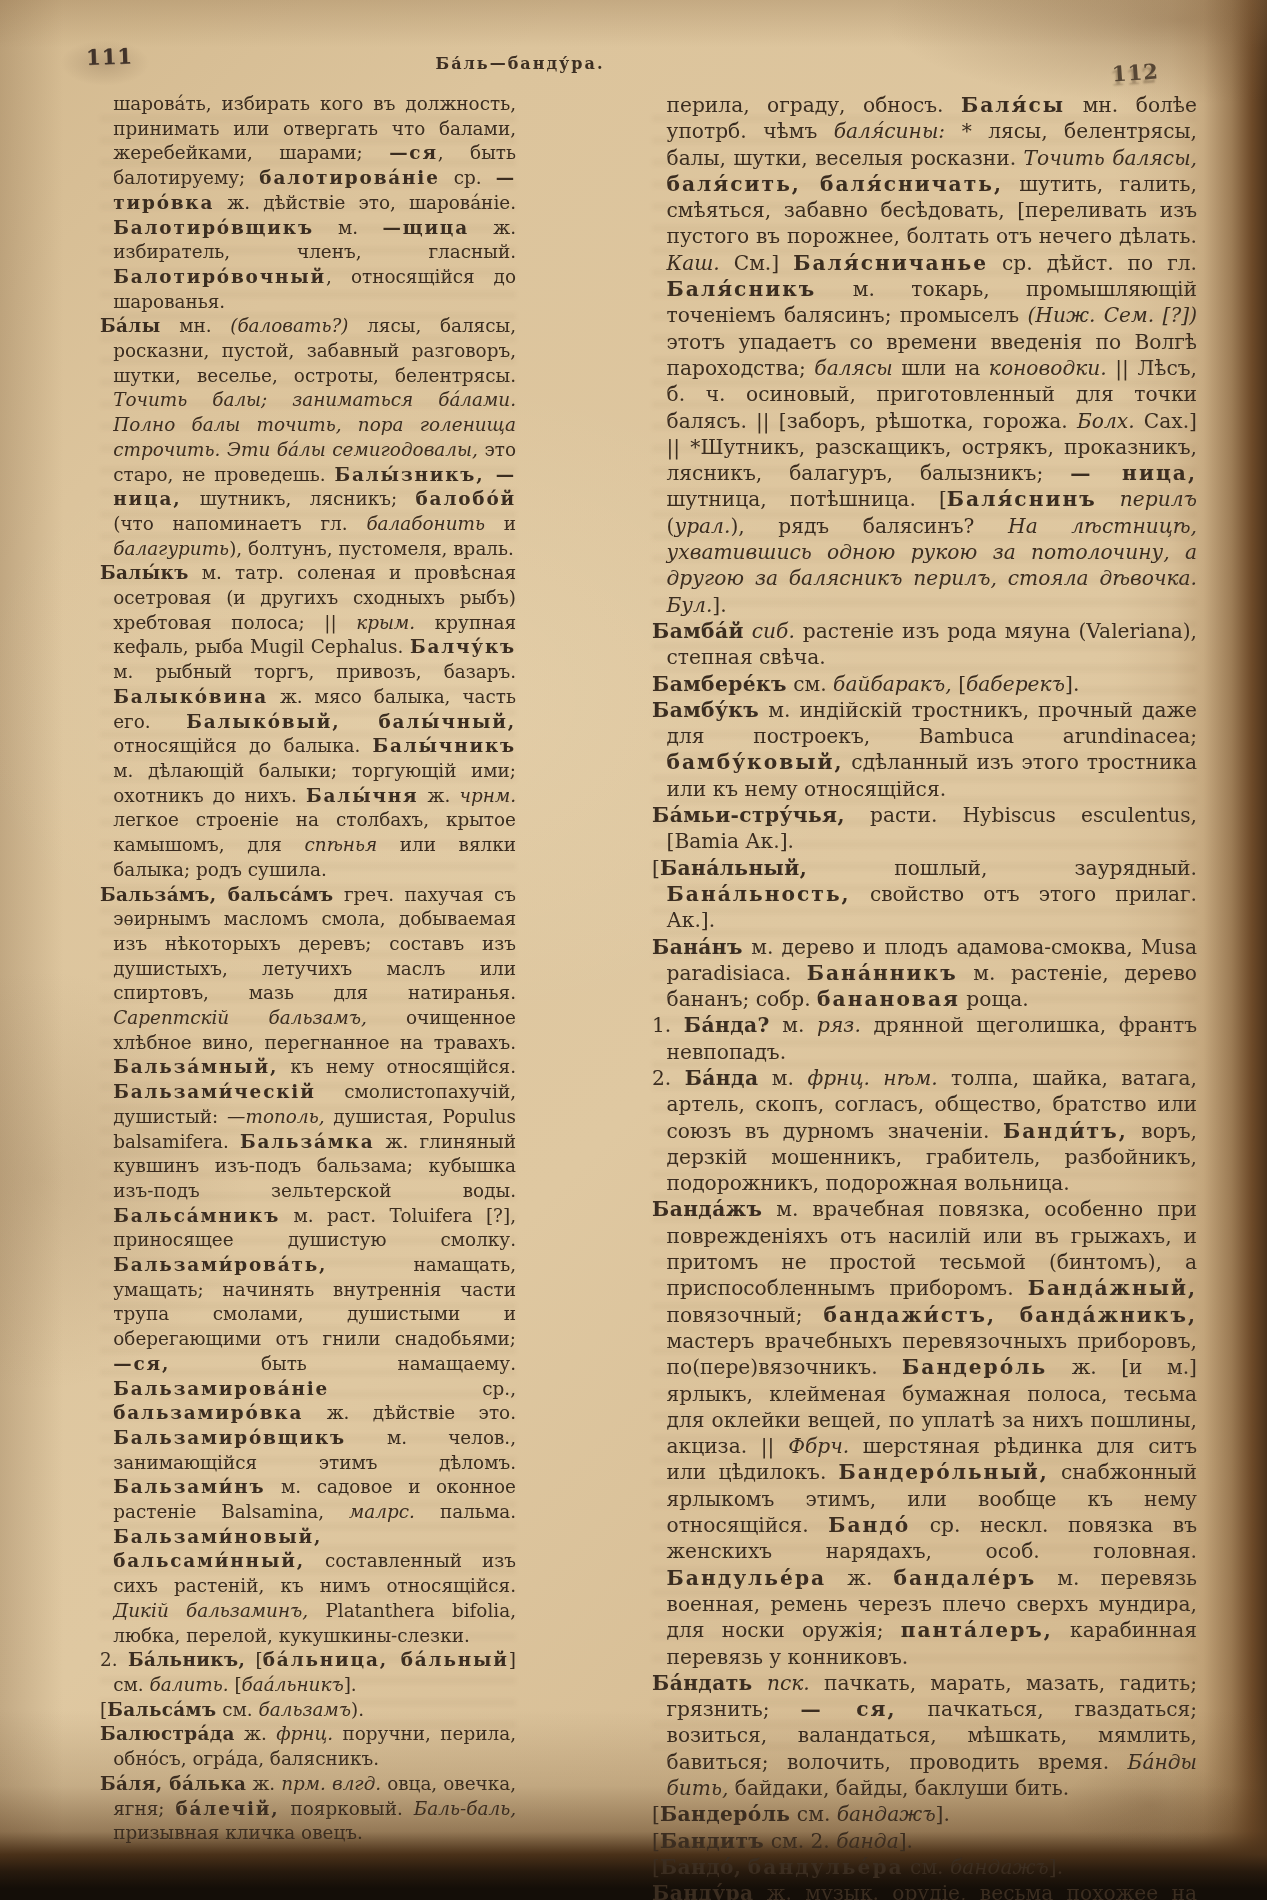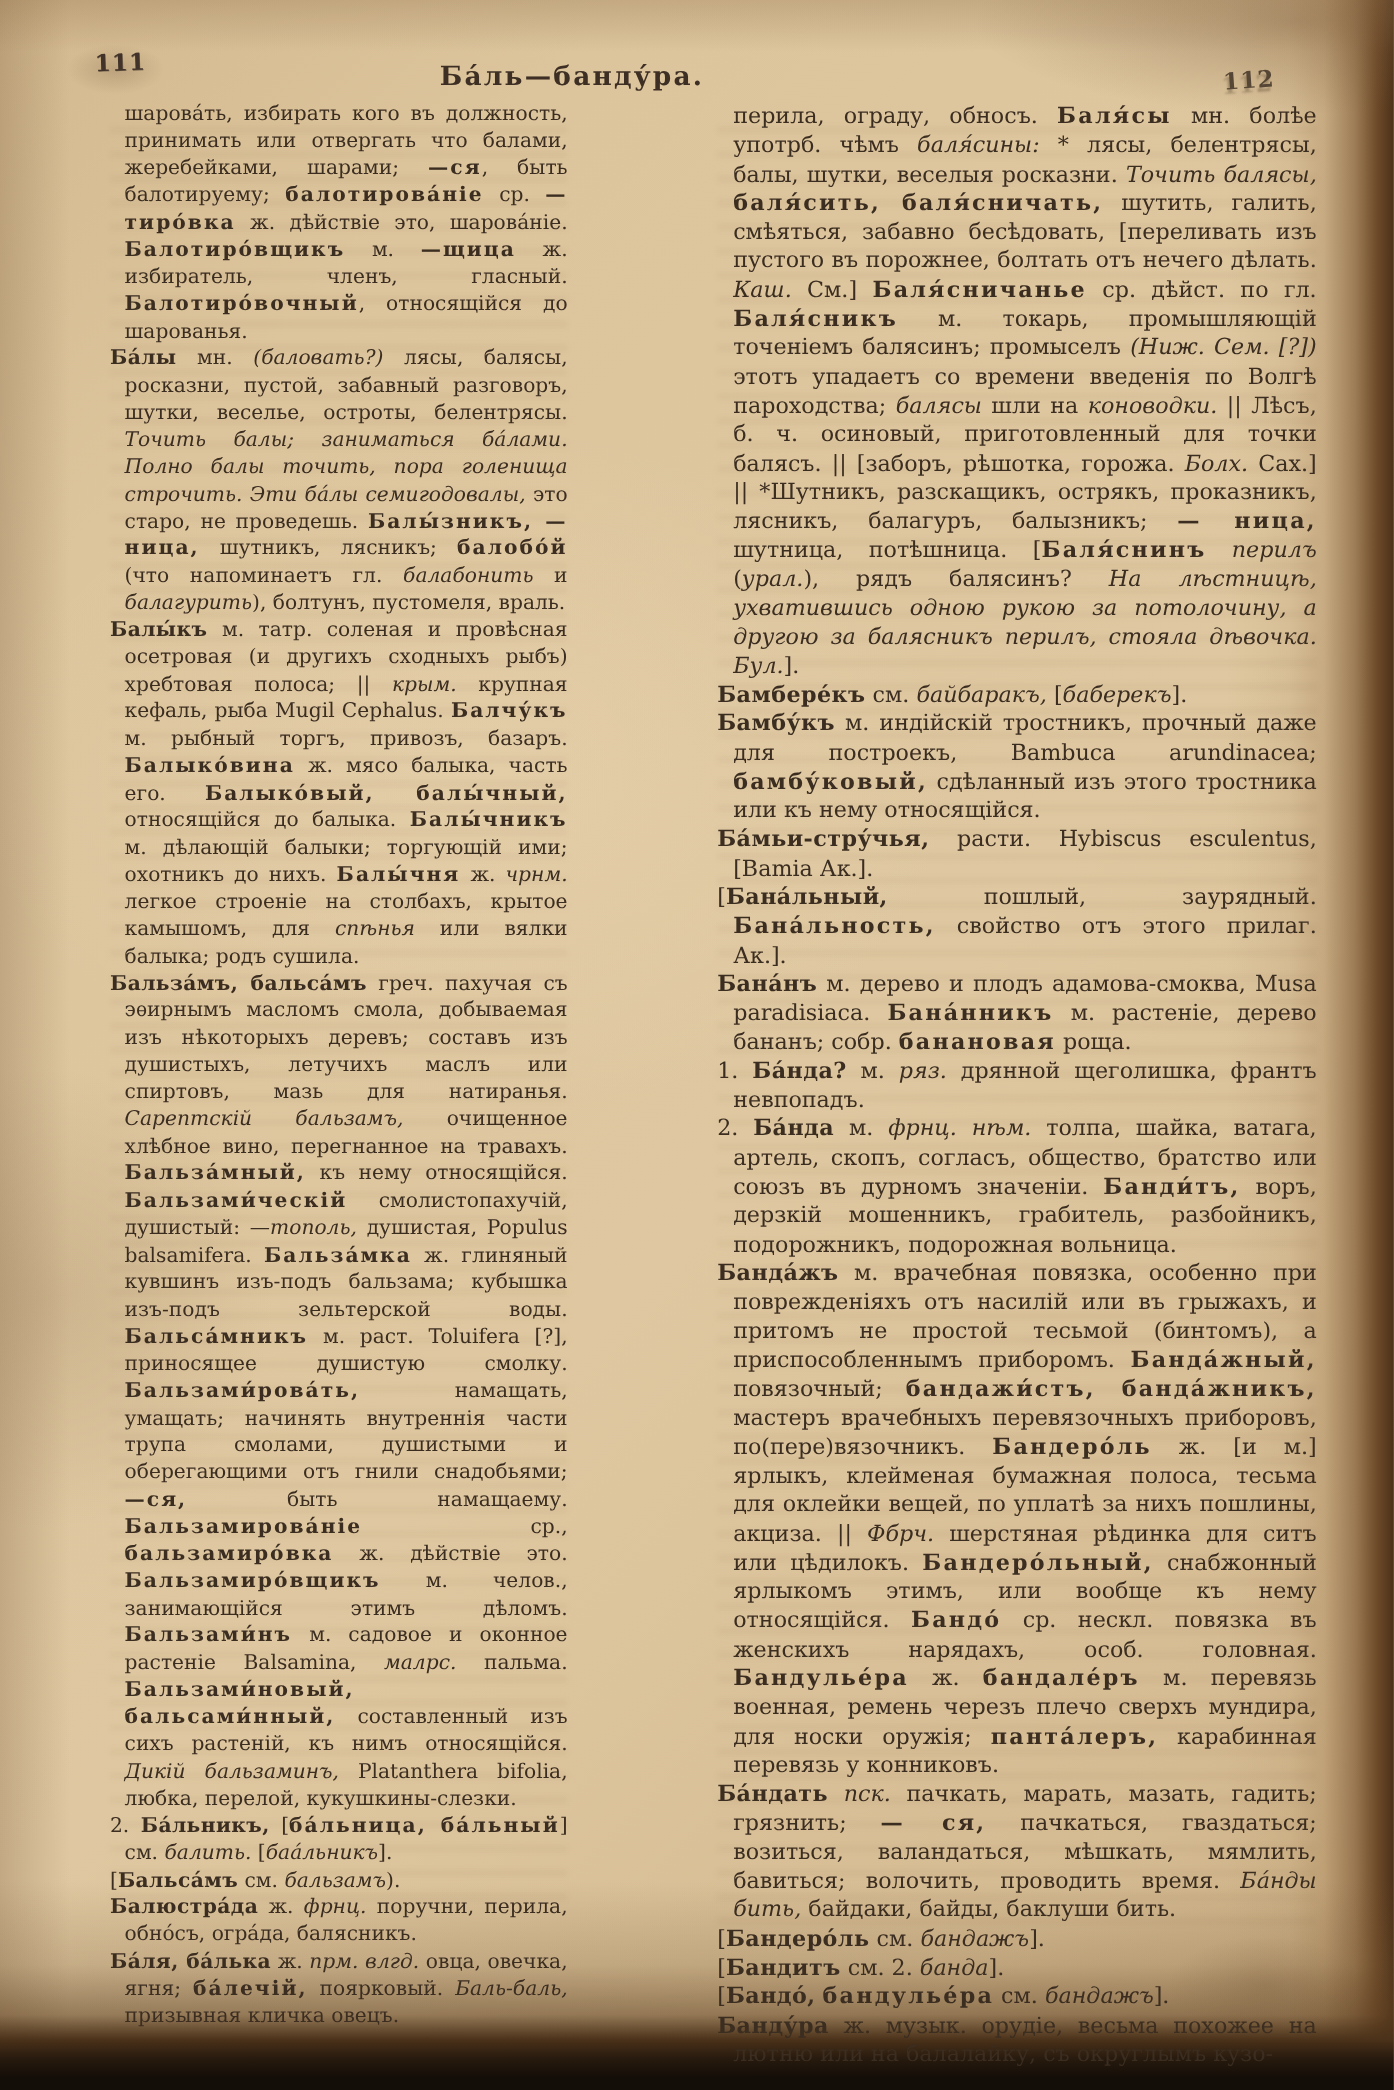--- a/index.html
+++ b/index.html
@@ -15,21 +15,21 @@
       linear-gradient(to top, #140e08 0.6%, #271a0e 1.5%, #4a3119 2.4%, rgba(92,62,32,0.55) 3.6%, rgba(110,80,45,0.22) 6%, rgba(0,0,0,0) 10%),
       linear-gradient(to left, #4b3119 0%, #6d4a29 1.2%, rgba(135,100,62,0.75) 2.8%, rgba(170,135,92,0.45) 5%, rgba(190,160,118,0.25) 7.5%, rgba(0,0,0,0) 12%),
       linear-gradient(to right, rgba(120,90,58,0.28) 0%, rgba(0,0,0,0) 5%),
       linear-gradient(135deg, #d3b98f 0%, #dcc49c 18%, #dfc8a1 55%, #d5bb92 85%, #c8ab80 100%);
   }
   .pagenum { position:absolute; font-size:21px; font-weight:bold; letter-spacing:1px; color:#41332a; }
   #num-left { left:86px; top:44px; transform:rotate(-2deg); text-shadow:0.5px 0.5px 0 rgba(65,51,42,0.6); }
   #num-right { left:1112px; top:60px; transform:rotate(-4deg); color:#4a3b2c; opacity:0.9;
                text-shadow:-2px 4px 2px rgba(95,75,52,0.45); }
   .title { position:absolute; left:360px; top:54px; width:320px; text-align:center;
-           font-size:24px; font-weight:bold; letter-spacing:2px; color:#3d2f23; }
+           font-size:16px; font-weight:bold; letter-spacing:2px; color:#3d2f23; }
   .col { position:absolute; top:92px; text-align:justify; }
   .col-left  { left:100px; width:416px; font-size:18.4px; line-height:24.7px; }
   .col-right { left:652px; width:545px; font-size:20.2px; line-height:26.3px; }
   .col p { margin:0; padding-left:0.72em; text-indent:-0.72em; }
   .col p.cont { text-indent:0; }
   .b  { font-weight:bold; letter-spacing:0.02em; }
   .sp { font-weight:bold; letter-spacing:0.10em; }
   .i  { font-style:italic; }
   .ghost { position:absolute; pointer-events:none; opacity:0.55; filter:blur(2.2px);
     background:repeating-linear-gradient(to bottom, rgba(0,0,0,0) 0 15px, rgba(128,98,66,0.10) 15px 22px); }
@@ -59,20 +59,21 @@
       <p class=""><span class="b">Ба́лы</span><span> мн. </span><span class="i">(баловать?)</span><span> лясы, балясы, росказни, пустой, забавный разговоръ, шутки, веселье, остроты, белентрясы. </span><span class="i">Точить балы; заниматься ба́лами. Полно балы точить, пора голенища строчить. Эти ба́лы семигодовалы,</span><span> это старо, не проведешь. </span><span class="sp">Балы́зникъ, —ница,</span><span> шутникъ, лясникъ; </span><span class="sp">балобо́й</span><span> (что напоминаетъ гл. </span><span class="i">балабонить</span><span> и </span><span class="i">балагурить</span><span>), болтунъ, пустомеля, враль.</span></p>
       <p class=""><span class="b">Балы́къ</span><span> м. татр. соленая и провѣсная осетровая (и другихъ сходныхъ рыбъ) хребтовая полоса; || </span><span class="i">крым.</span><span> крупная кефаль, рыба Mugil Cephalus. </span><span class="sp">Балчу́къ</span><span> м. рыбный торгъ, привозъ, базаръ. </span><span class="sp">Балыко́вина</span><span> ж. мясо балыка, часть его. </span><span class="sp">Балыко́вый, балы́чный,</span><span> относящійся до балыка. </span><span class="sp">Балы́чникъ</span><span> м. дѣлающій балыки; торгующій ими; охотникъ до нихъ. </span><span class="sp">Балы́чня</span><span> ж. </span><span class="i">чрнм.</span><span> легкое строеніе на столбахъ, крытое камышомъ, для </span><span class="i">спѣнья</span><span> или вялки балыка; родъ сушила.</span></p>
       <p class=""><span class="b">Бальза́мъ, бальса́мъ</span><span> греч. пахучая съ эѳирнымъ масломъ смола, добываемая изъ нѣкоторыхъ деревъ; составъ изъ душистыхъ, летучихъ маслъ или спиртовъ, мазь для натиранья. </span><span class="i">Сарептскій бальзамъ,</span><span> очищенное хлѣбное вино, перегнанное на травахъ. </span><span class="sp">Бальза́мный,</span><span> къ нему относящійся. </span><span class="sp">Бальзами́ческій</span><span> смолистопахучій, душистый: </span><span class="i">—тополь,</span><span> душистая, Populus balsamifera. </span><span class="sp">Бальза́мка</span><span> ж. глиняный кувшинъ изъ-подъ бальзама; кубышка изъ-подъ зельтерской воды. </span><span class="sp">Бальса́мникъ</span><span> м. раст. Toluifera [?], приносящее душистую смолку. </span><span class="sp">Бальзами́рова́ть,</span><span> намащать, умащать; начинять внутреннія части трупа смолами, душистыми и оберегающими отъ гнили снадобьями; </span><span class="sp">—ся,</span><span> быть намащаему. </span><span class="sp">Бальзамирова́ніе</span><span> ср., </span><span class="sp">бальзамиро́вка</span><span> ж. дѣйствіе это. </span><span class="sp">Бальзамиро́вщикъ</span><span> м. челов., занимающійся этимъ дѣломъ. </span><span class="sp">Бальзами́нъ</span><span> м. садовое и оконное растеніе Balsamina, </span><span class="i">малрс.</span><span> пальма. </span><span class="sp">Бальзами́новый, бальсами́нный,</span><span> составленный изъ сихъ растеній, къ нимъ относящійся. </span><span class="i">Дикій бальзаминъ,</span><span> Platanthera bifolia, любка, перелой, кукушкины-слезки.</span></p>
       <p class=""><span>2. </span><span class="b">Ба́льникъ,</span><span> [</span><span class="sp">ба́льница, ба́льный</span><span>] см. </span><span class="i">балить.</span><span> [</span><span class="i">баа́льникъ</span><span>].</span></p>
       <p class=""><span>[</span><span class="b">Бальса́мъ</span><span> см. </span><span class="i">бальзамъ</span><span>).</span></p>
       <p class=""><span class="b">Балюстра́да</span><span> ж. </span><span class="i">фрнц.</span><span> поручни, перила, обно́съ, огра́да, балясникъ.</span></p>
       <p class=""><span class="b">Ба́ля, ба́лька</span><span> ж. </span><span class="i">прм. влгд.</span><span> овца, овечка, ягня; </span><span class="sp">ба́лечій,</span><span> поярковый. </span><span class="i">Баль-баль,</span><span> призывная кличка овецъ.</span></p>
     </div>
   <div class="col col-right">
       <p class="cont"><span>перила, ограду, обносъ. </span><span class="sp">Баля́сы</span><span> мн. болѣе употрб. чѣмъ </span><span class="i">баля́сины:</span><span> * лясы, белентрясы, балы, шутки, веселыя росказни. </span><span class="i">Точить балясы,</span><span> </span><span class="sp">баля́сить, баля́сничать,</span><span> шутить, галить, смѣяться, забавно бесѣдовать, [переливать изъ пустого въ порожнее, болтать отъ нечего дѣлать. </span><span class="i">Каш.</span><span> См.] </span><span class="sp">Баля́сничанье</span><span> ср. дѣйст. по гл. </span><span class="sp">Баля́сникъ</span><span> м. токарь, промышляющій точеніемъ балясинъ; промыселъ </span><span class="i">(Ниж. Сем. [?])</span><span> этотъ упадаетъ со времени введенія по Волгѣ пароходства; </span><span class="i">балясы</span><span> шли на </span><span class="i">коноводки.</span><span> || Лѣсъ, б. ч. осиновый, приготовленный для точки балясъ. || [заборъ, рѣшотка, горожа. </span><span class="i">Болх.</span><span> Сах.] || *Шутникъ, разскащикъ, острякъ, проказникъ, лясникъ, балагуръ, балызникъ; </span><span class="sp">— ница,</span><span> шутница, потѣшница. [</span><span class="sp">Баля́снинъ</span><span> </span><span class="i">перилъ</span><span> (</span><span class="i">урал.</span><span>), рядъ балясинъ? </span><span class="i">На лѣстницѣ, ухватившись одною рукою за потолочину, а другою за балясникъ перилъ, стояла дѣвочка. Бул.</span><span>].</span></p>
+      <p class=""><span class="b">Бамба́й</span><span> </span><span class="i">сиб.</span><span> растеніе изъ рода мяуна (Valeriana), степная свѣча.</span></p>
       <p class=""><span class="b">Бамбере́къ</span><span> см. </span><span class="i">байбаракъ,</span><span> [</span><span class="i">баберекъ</span><span>].</span></p>
       <p class=""><span class="b">Бамбу́къ</span><span> м. индійскій тростникъ, прочный даже для построекъ, Bambuca arundinacea; </span><span class="sp">бамбу́ковый,</span><span> сдѣланный изъ этого тростника или къ нему относящійся.</span></p>
       <p class=""><span class="b">Ба́мьи-стру́чья,</span><span> расти. Hybiscus esculentus, [Bamia Ак.].</span></p>
       <p class=""><span>[</span><span class="b">Бана́льный,</span><span> пошлый, заурядный. </span><span class="sp">Бана́льность,</span><span> свойство отъ этого прилаг. Ак.].</span></p>
       <p class=""><span class="b">Бана́нъ</span><span> м. дерево и плодъ адамова-смоква, Musa paradisiaca. </span><span class="sp">Бана́нникъ</span><span> м. растеніе, дерево бананъ; собр. </span><span class="sp">банановая</span><span> роща.</span></p>
       <p class=""><span>1. </span><span class="b">Ба́нда?</span><span> м. </span><span class="i">ряз.</span><span> дрянной щеголишка, франтъ невпопадъ.</span></p>
       <p class=""><span>2. </span><span class="b">Ба́нда</span><span> м. </span><span class="i">фрнц. нѣм.</span><span> толпа, шайка, ватага, артель, скопъ, согласъ, общество, братство или союзъ въ дурномъ значеніи. </span><span class="sp">Банди́тъ,</span><span> воръ, дерзкій мошенникъ, грабитель, разбойникъ, подорожникъ, подорожная вольница.</span></p>
       <p class=""><span class="b">Банда́жъ</span><span> м. врачебная повязка, особенно при поврежденіяхъ отъ насилій или въ грыжахъ, и притомъ не простой тесьмой (бинтомъ), а приспособленнымъ приборомъ. </span><span class="sp">Банда́жный,</span><span> повязочный; </span><span class="sp">бандажи́стъ, банда́жникъ,</span><span> мастеръ врачебныхъ перевязочныхъ приборовъ, по(пере)вязочникъ. </span><span class="sp">Бандеро́ль</span><span> ж. [и м.] ярлыкъ, клейменая бумажная полоса, тесьма для оклейки вещей, по уплатѣ за нихъ пошлины, акциза. || </span><span class="i">Фбрч.</span><span> шерстяная рѣдинка для ситъ или цѣдилокъ. </span><span class="sp">Бандеро́льный,</span><span> снабжонный ярлыкомъ этимъ, или вообще къ нему относящійся. </span><span class="sp">Бандо́</span><span> ср. нескл. повязка въ женскихъ нарядахъ, особ. головная. </span><span class="sp">Бандулье́ра</span><span> ж. </span><span class="sp">бандале́ръ</span><span> м. перевязь военная, ремень черезъ плечо сверхъ мундира, для носки оружія; </span><span class="sp">панта́леръ,</span><span> карабинная перевязь у конниковъ.</span></p>
       <p class=""><span class="b">Ба́ндать</span><span> </span><span class="i">пск.</span><span> пачкать, марать, мазать, гадить; грязнить; </span><span class="sp">— ся,</span><span> пачкаться, гваздаться; возиться, валандаться, мѣшкать, мямлить, бавиться; волочить, проводить время. </span><span class="i">Ба́нды бить,</span><span> байдаки, байды, баклуши бить.</span></p>
       <p class=""><span>[</span><span class="b">Бандеро́ль</span><span> см. </span><span class="i">бандажъ</span><span>].</span></p>

